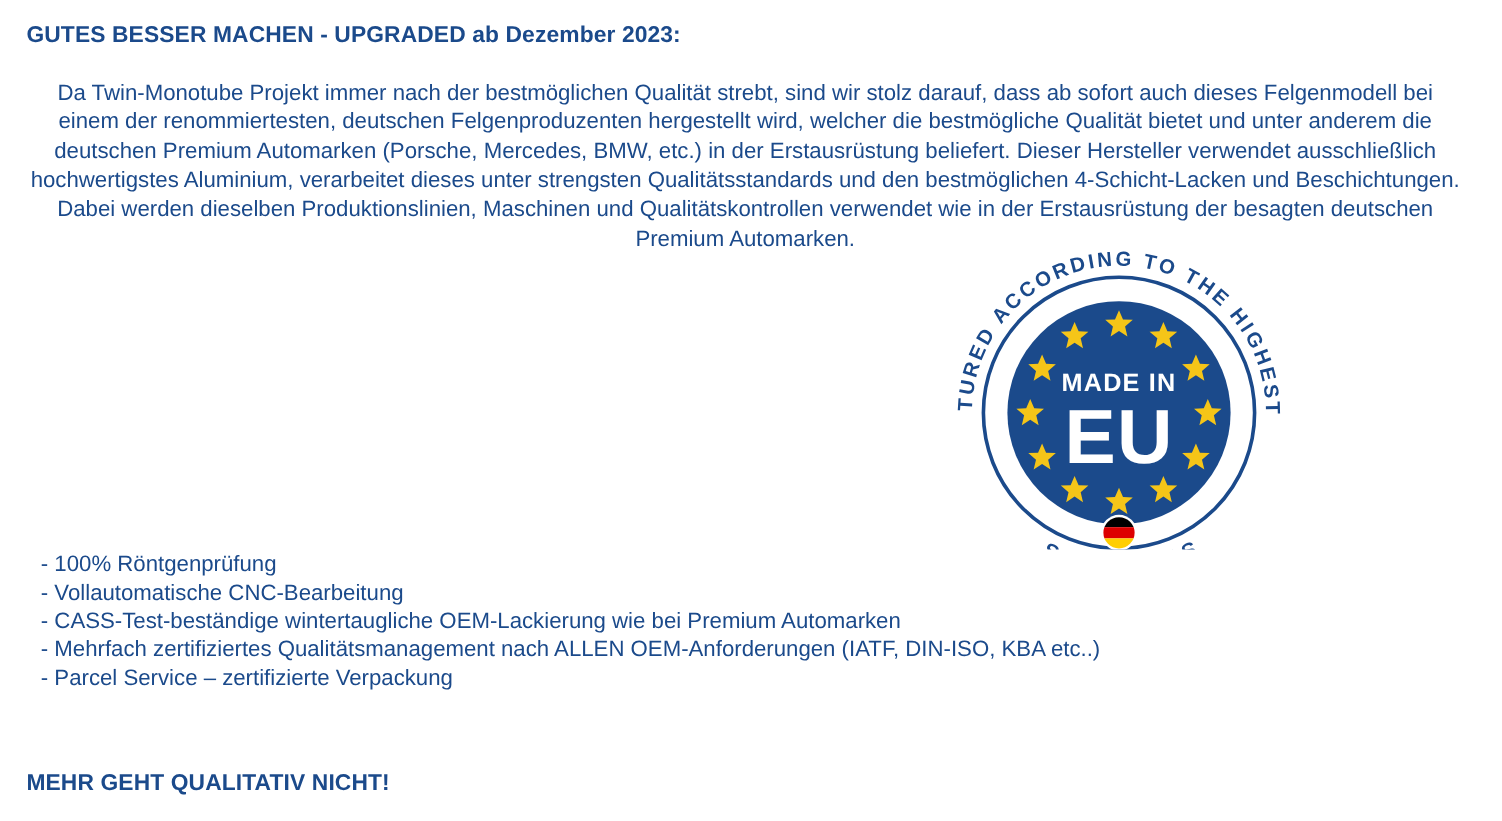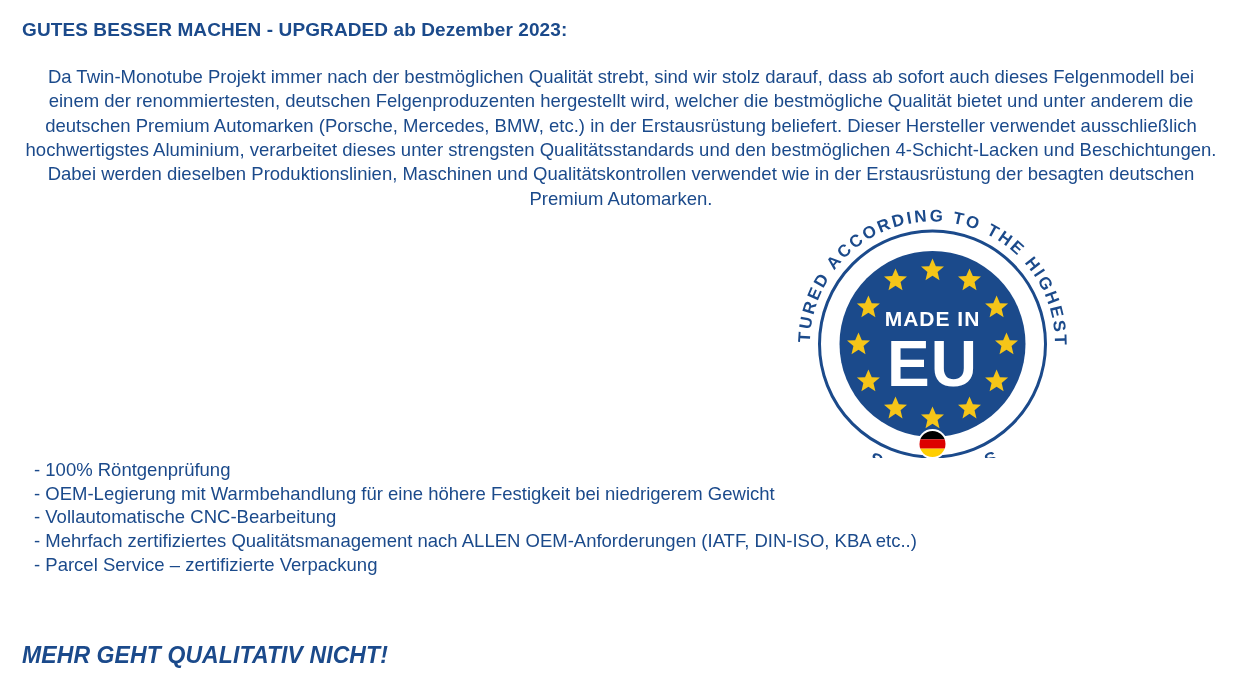--- a/index.html
+++ b/index.html
@@ -48,25 +48,24 @@
     font-size: 18.5px;
     line-height: 1.28;
     color: #1b4a8b;
     white-space: nowrap;
     margin-left: 12px;
   }
   .footline {
     position: absolute;
     left: 22px;
     top: 642px;
-    font-size: 23px;
+    font-size: 19px;
     font-weight: bold;
     color: #1b4a8b;
     letter-spacing: 0.1px;
-    font-style: italic;
   }
 
   
   .badge {
     position: absolute;
     left: 790px;
     top: 208px;
     width: 285px;
     height: 250px;
   }
@@ -76,22 +75,22 @@
 <body>
 
 <div class="page">
 
   <h1 class="headline">GUTES BESSER MACHEN - UPGRADED ab Dezember 2023:</h1>
 
   <p class="para">Da Twin-Monotube Projekt immer nach der bestmöglichen Qualität strebt, sind wir stolz darauf, dass ab sofort auch dieses Felgenmodell bei einem der renommiertesten, deutschen Felgenproduzenten hergestellt wird, welcher die bestmögliche Qualität bietet und unter anderem die deutschen Premium Automarken (Porsche, Mercedes, BMW, etc.) in der Erstausrüstung beliefert. Dieser Hersteller verwendet ausschließlich hochwertigstes Aluminium, verarbeitet dieses unter strengsten Qualitätsstandards und den bestmöglichen 4-Schicht-Lacken und Beschichtungen. Dabei werden dieselben Produktionslinien, Maschinen und Qualitätskontrollen verwendet wie in der Erstausrüstung der besagten deutschen Premium Automarken.</p>
 
   <div class="bullets">
     <div class="bullet">- 100% Röntgenprüfung</div>
-    <div class="bullet">- OEM-Legierung mit Warmbehandlung für eine höhere Festigkeit bei niedrigerem Gewicht</div>
     <div class="bullet">- Vollautomatische CNC-Bearbeitung</div>
+    <div class="bullet">- CASS-Test-beständige wintertaugliche OEM-Lackierung wie bei Premium Automarken</div>
     <div class="bullet">- Mehrfach zertifiziertes Qualitätsmanagement nach ALLEN OEM-Anforderungen (IATF, DIN-ISO, KBA etc..)</div>
     <div class="bullet">- Parcel Service – zertifizierte Verpackung</div>
   </div>
 
   <div class="footline">MEHR GEHT QUALITATIV NICHT!</div>
 
   <div class="badge">
     <svg width="285" height="250" viewBox="0 0 285 250" xmlns="http://www.w3.org/2000/svg">
       <defs>
         <path id="arcTop" d="M 20,136 A 122,122 0 1 1 265,136" fill="none"></path>

